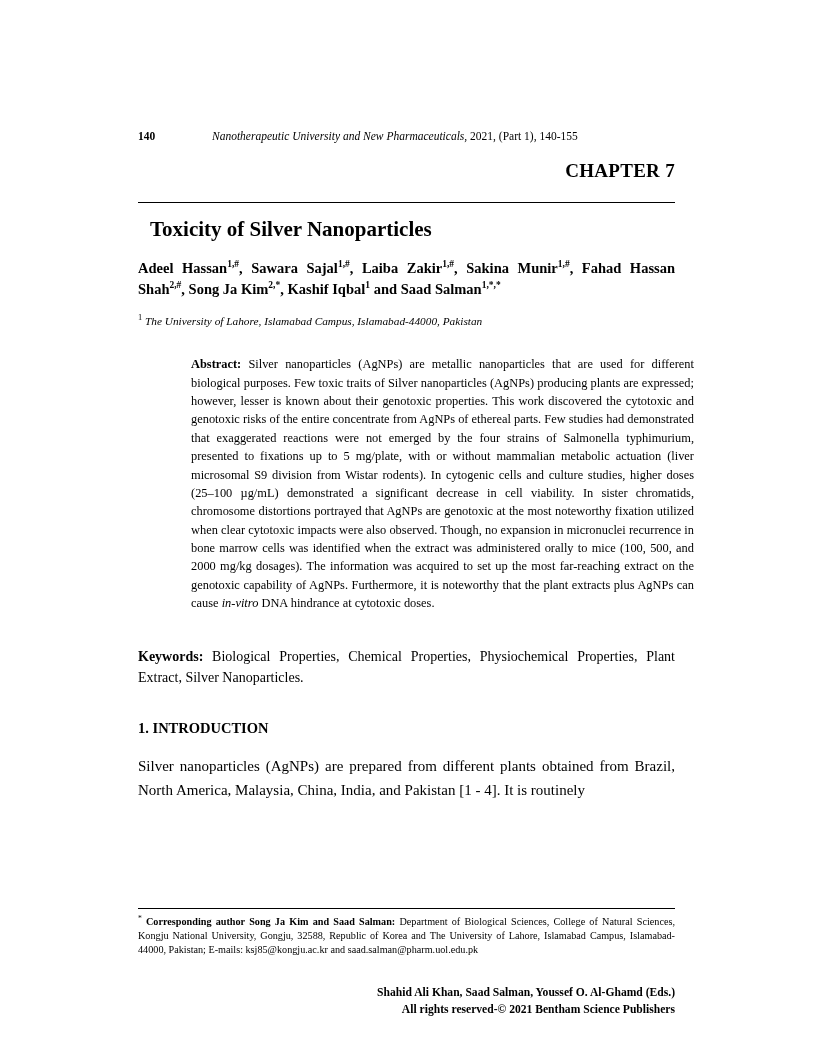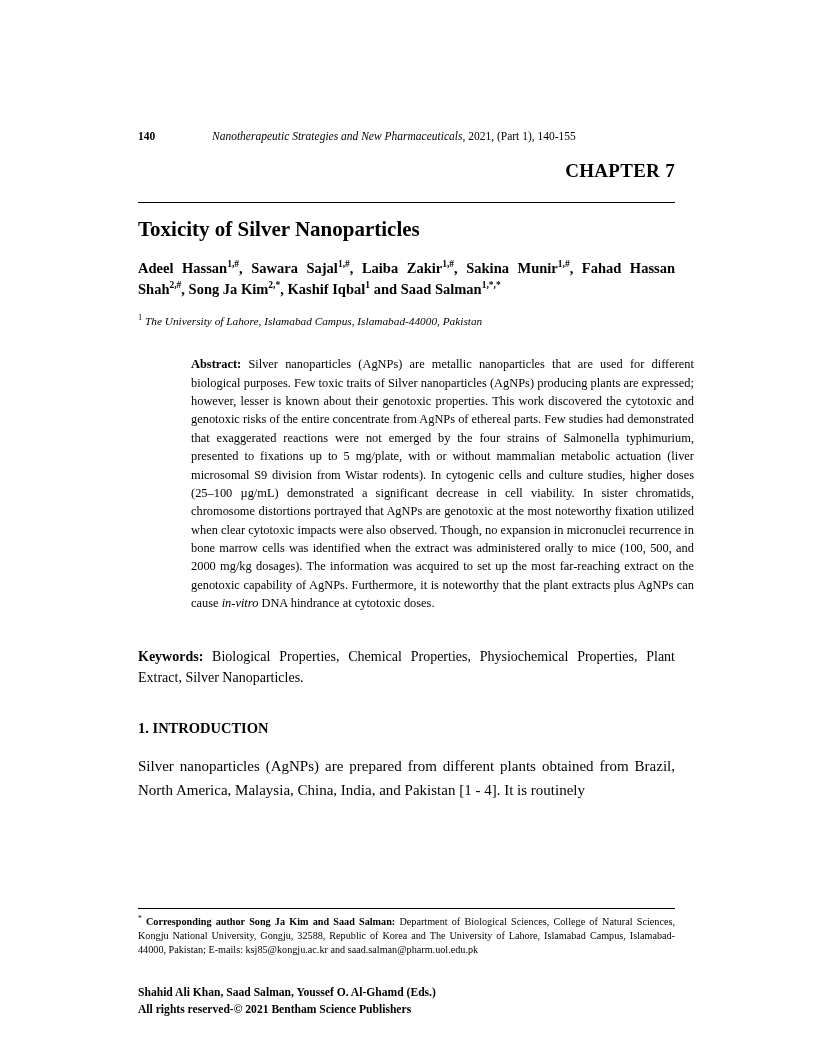--- a/index.html
+++ b/index.html
@@ -56,21 +56,21 @@
     margin-bottom: 20px;
   }
   .rule {
     border: 0;
     border-top: 1.3px solid #000;
     margin: 0 0 14px 0;
   }
   .chapter-title {
     font-size: 21px;
     font-weight: bold;
-    margin: 0 0 16px 0;
+    margin: 0 0 16px 12px;
     line-height: 1.2;
   }
   .authors {
     font-size: 14.5px;
     font-weight: bold;
     line-height: 1.45;
     text-align: justify;
     margin: 0 0 12px 0;
   }
   .authors sup {
@@ -160,36 +160,36 @@
   .footnote.second {
     margin-top: 2px;
   }
 
   
   .publisher {
     position: absolute;
     left: 138px;
     top: 985px;
     width: 537px;
-    text-align: left;
+    text-align: right;
     font-size: 11.6px;
     font-weight: bold;
     line-height: 1.45;
   }
 </style>
 </head>
 <body>
 
 <div class="page">
 
   <div class="content">
 
     <div class="running-head">
       <span class="folio">140</span>
-      <span class="rh-text"><span>Nanotherapeutic Strategies and New Pharmaceuticals</span><span class="upright">, 2021, (Part 1), 140-155</span></span>
+      <span class="rh-text"><span>Nanotherapeutic University and New Pharmaceuticals</span><span class="upright">, 2021, (Part 1), 140-155</span></span>
     </div>
 
     <div class="chapter-label">CHAPTER 7</div>
     <hr class="rule">
 
     <h1 class="chapter-title">Toxicity of Silver Nanoparticles</h1>
 
     <p class="authors">
       <span>Adeel Hassan</span><sup>1,#</sup><span>, </span><span>Sawara Sajal</span><sup>1,#</sup><span>, </span><span>Laiba Zakir</span><sup>1,#</sup><span>, </span><span>Sakina Munir</span><sup>1,#</sup><span>, </span><span>Fahad Hassan Shah</span><sup>2,#</sup><span>, </span><span>Song Ja Kim</span><sup>2,*</sup><span>, </span><span>Kashif Iqbal</span><sup>1</sup><span class="conj"> and </span><span>Saad Salman</span><sup>1,*,*</sup>
     </p>

